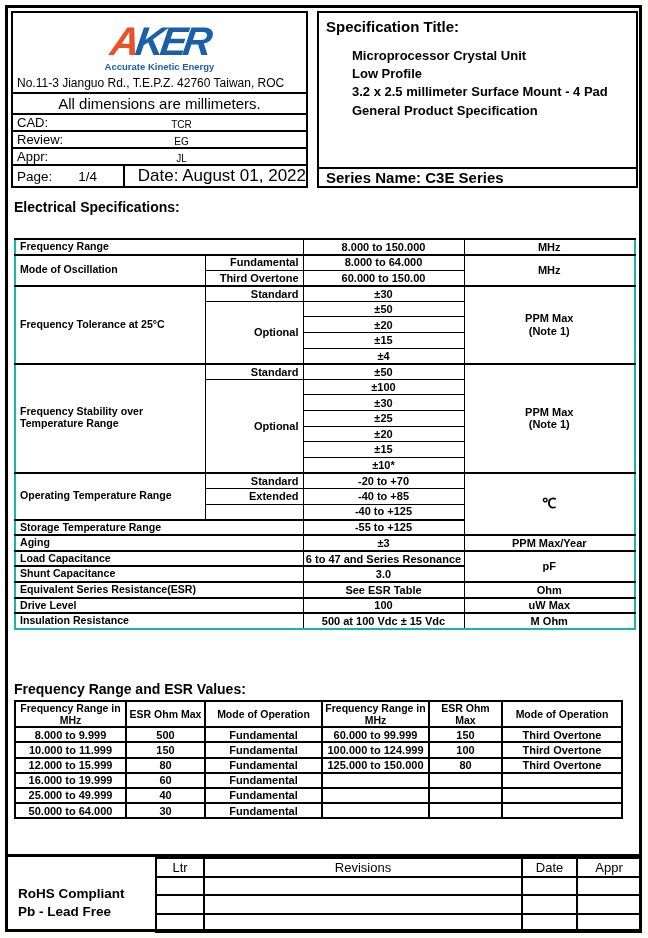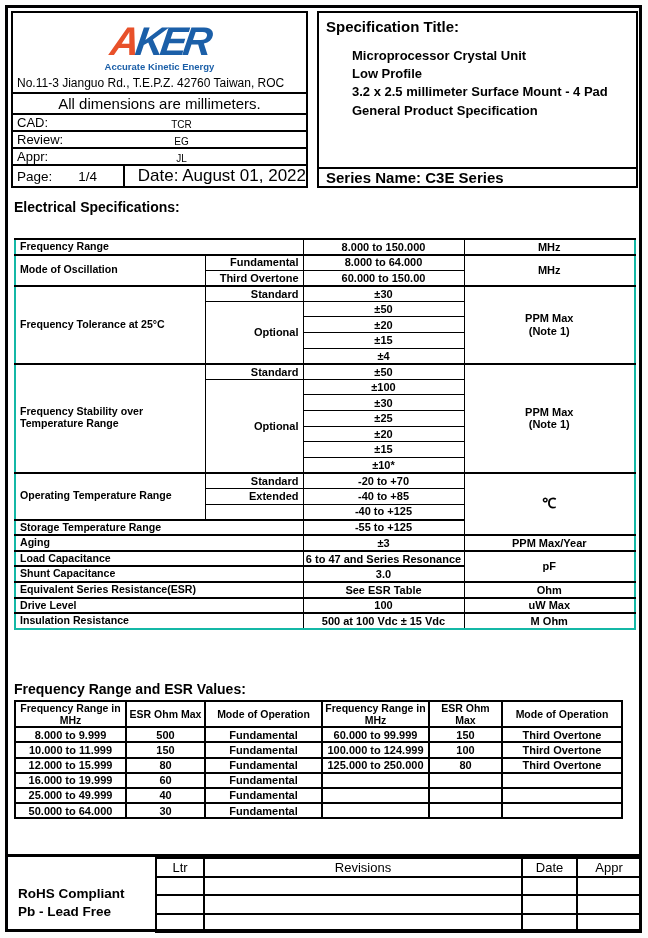--- a/index.html
+++ b/index.html
@@ -263,21 +263,21 @@
           <td>150</td>
           <td>Fundamental</td>
           <td>100.000 to 124.999</td>
           <td>100</td>
           <td>Third Overtone</td>
         </tr>
         <tr>
           <td>12.000 to 15.999</td>
           <td>80</td>
           <td>Fundamental</td>
-          <td>125.000 to 250.000</td>
+          <td>125.000 to 150.000</td>
           <td>80</td>
           <td>Third Overtone</td>
         </tr>
         <tr>
           <td>16.000 to 19.999</td>
           <td>60</td>
           <td>Fundamental</td>
           <td></td>
           <td></td>
           <td></td>

